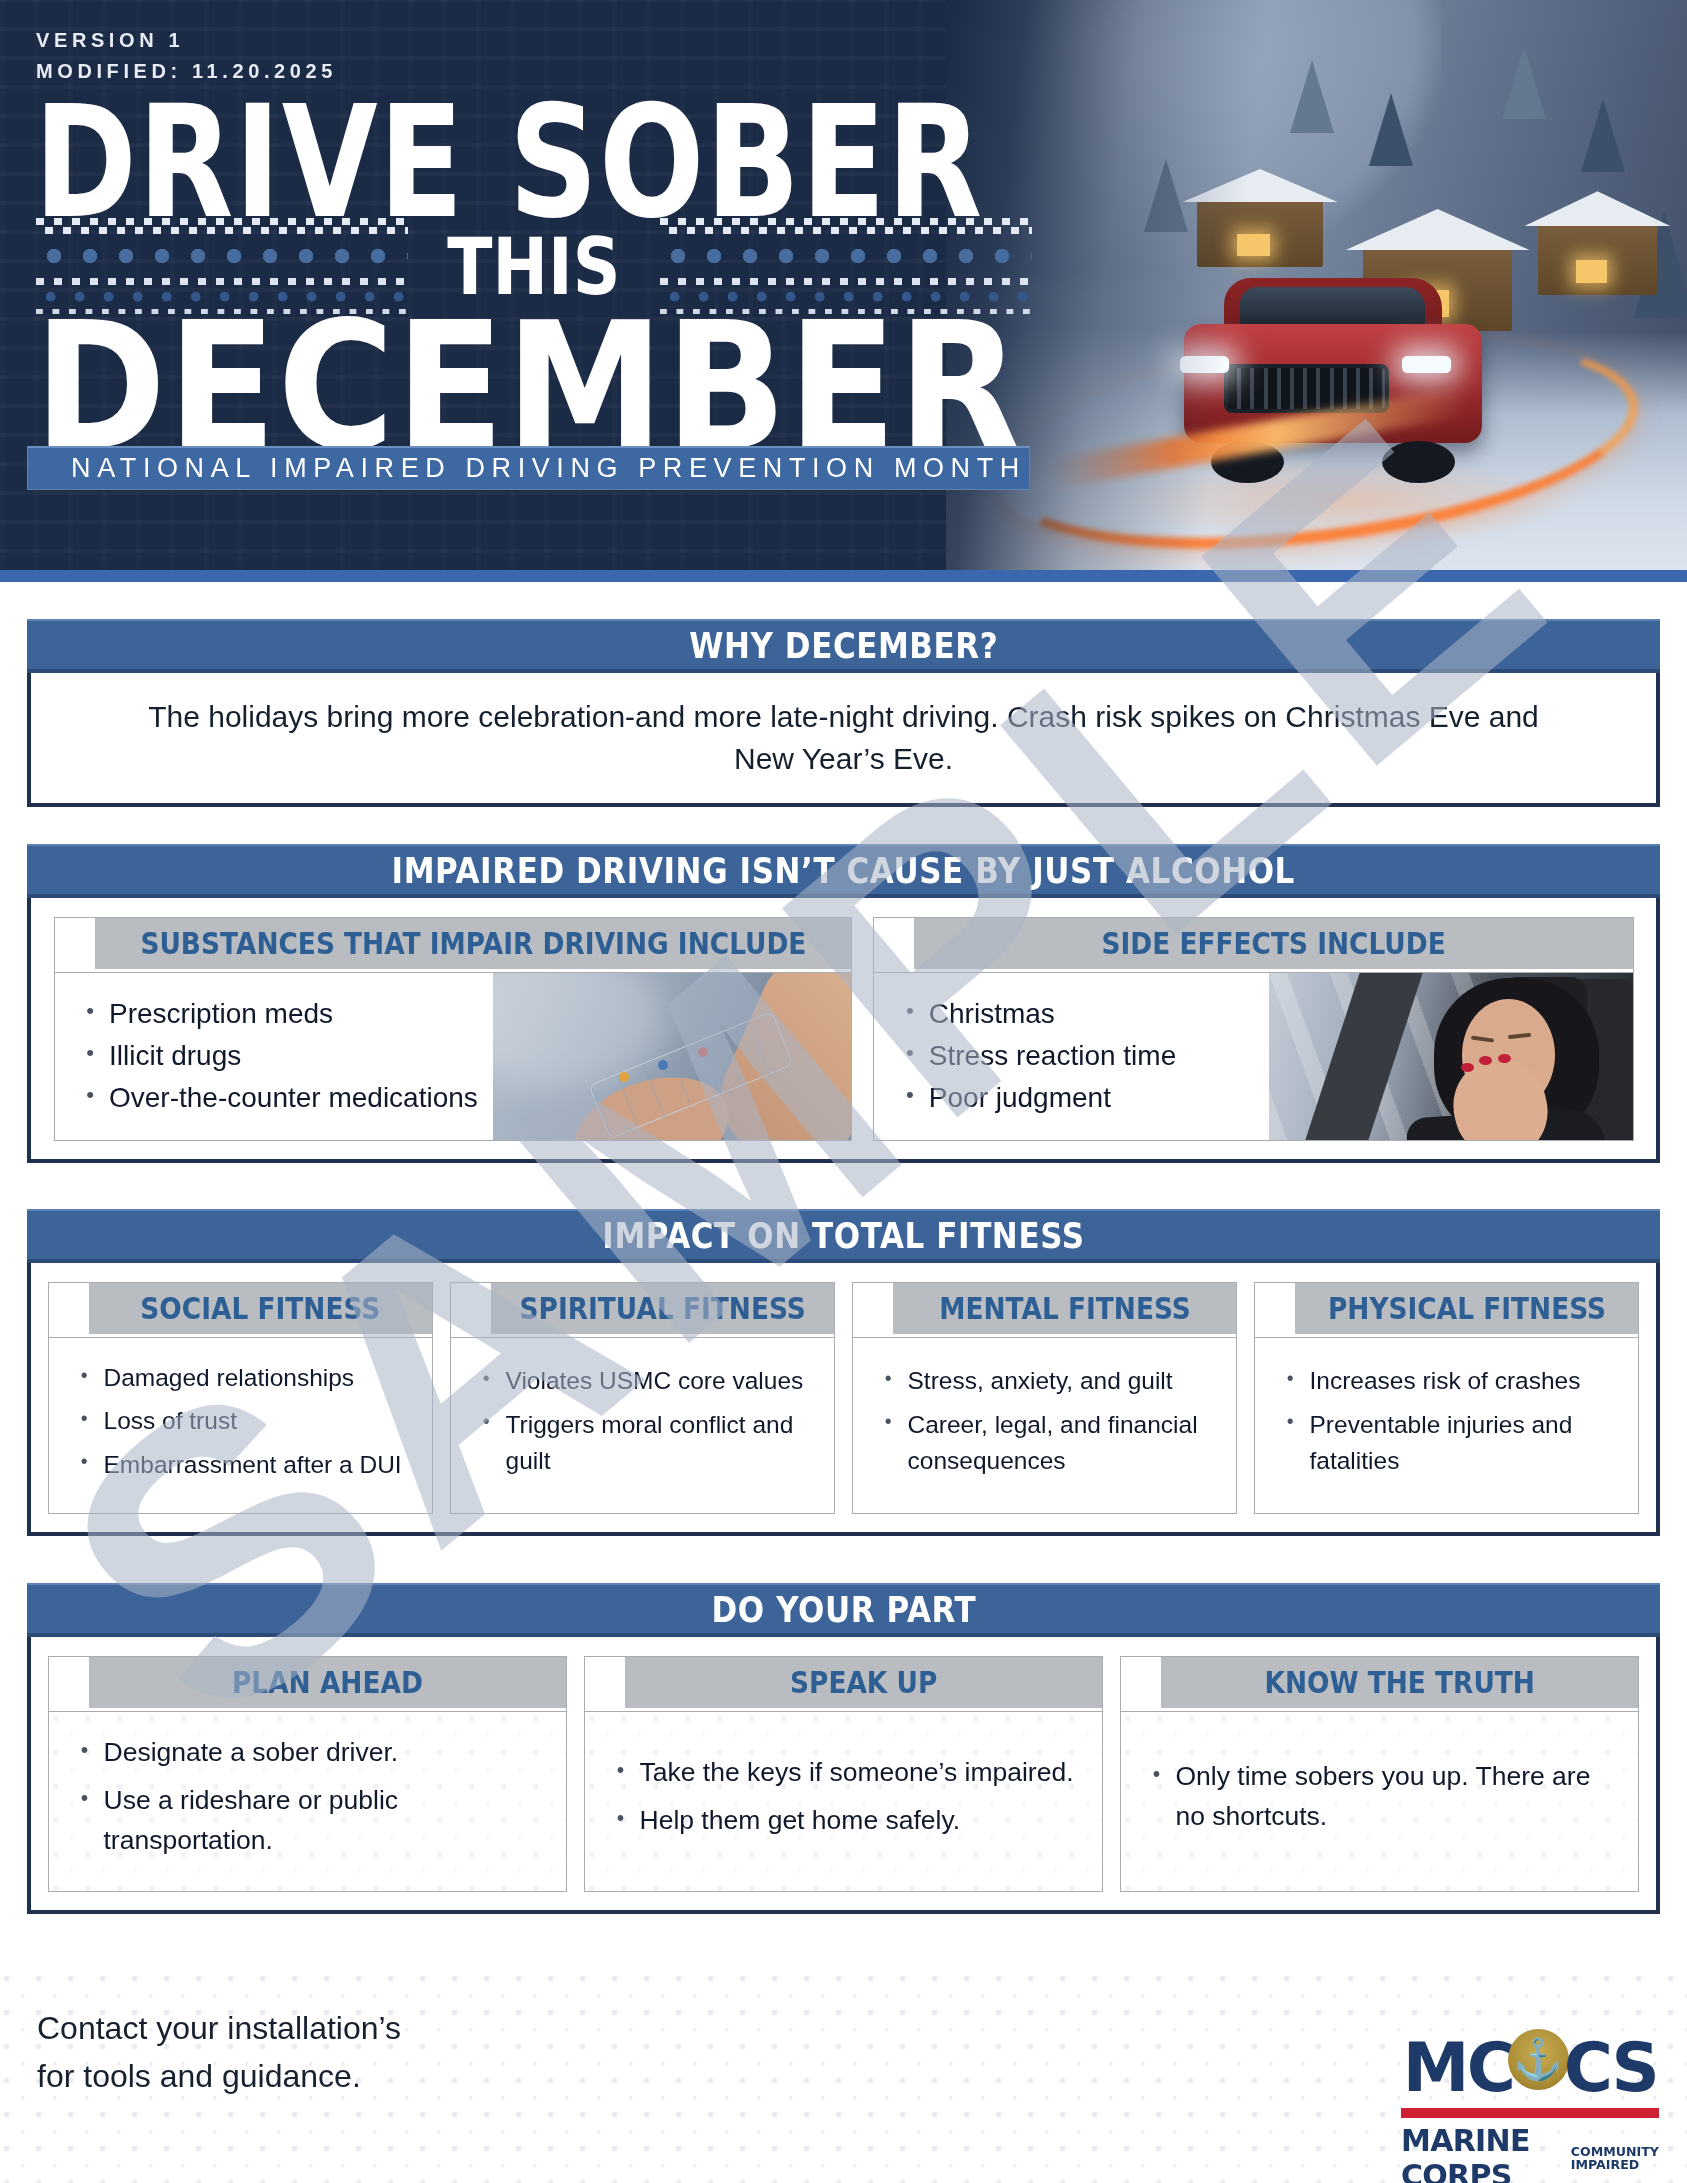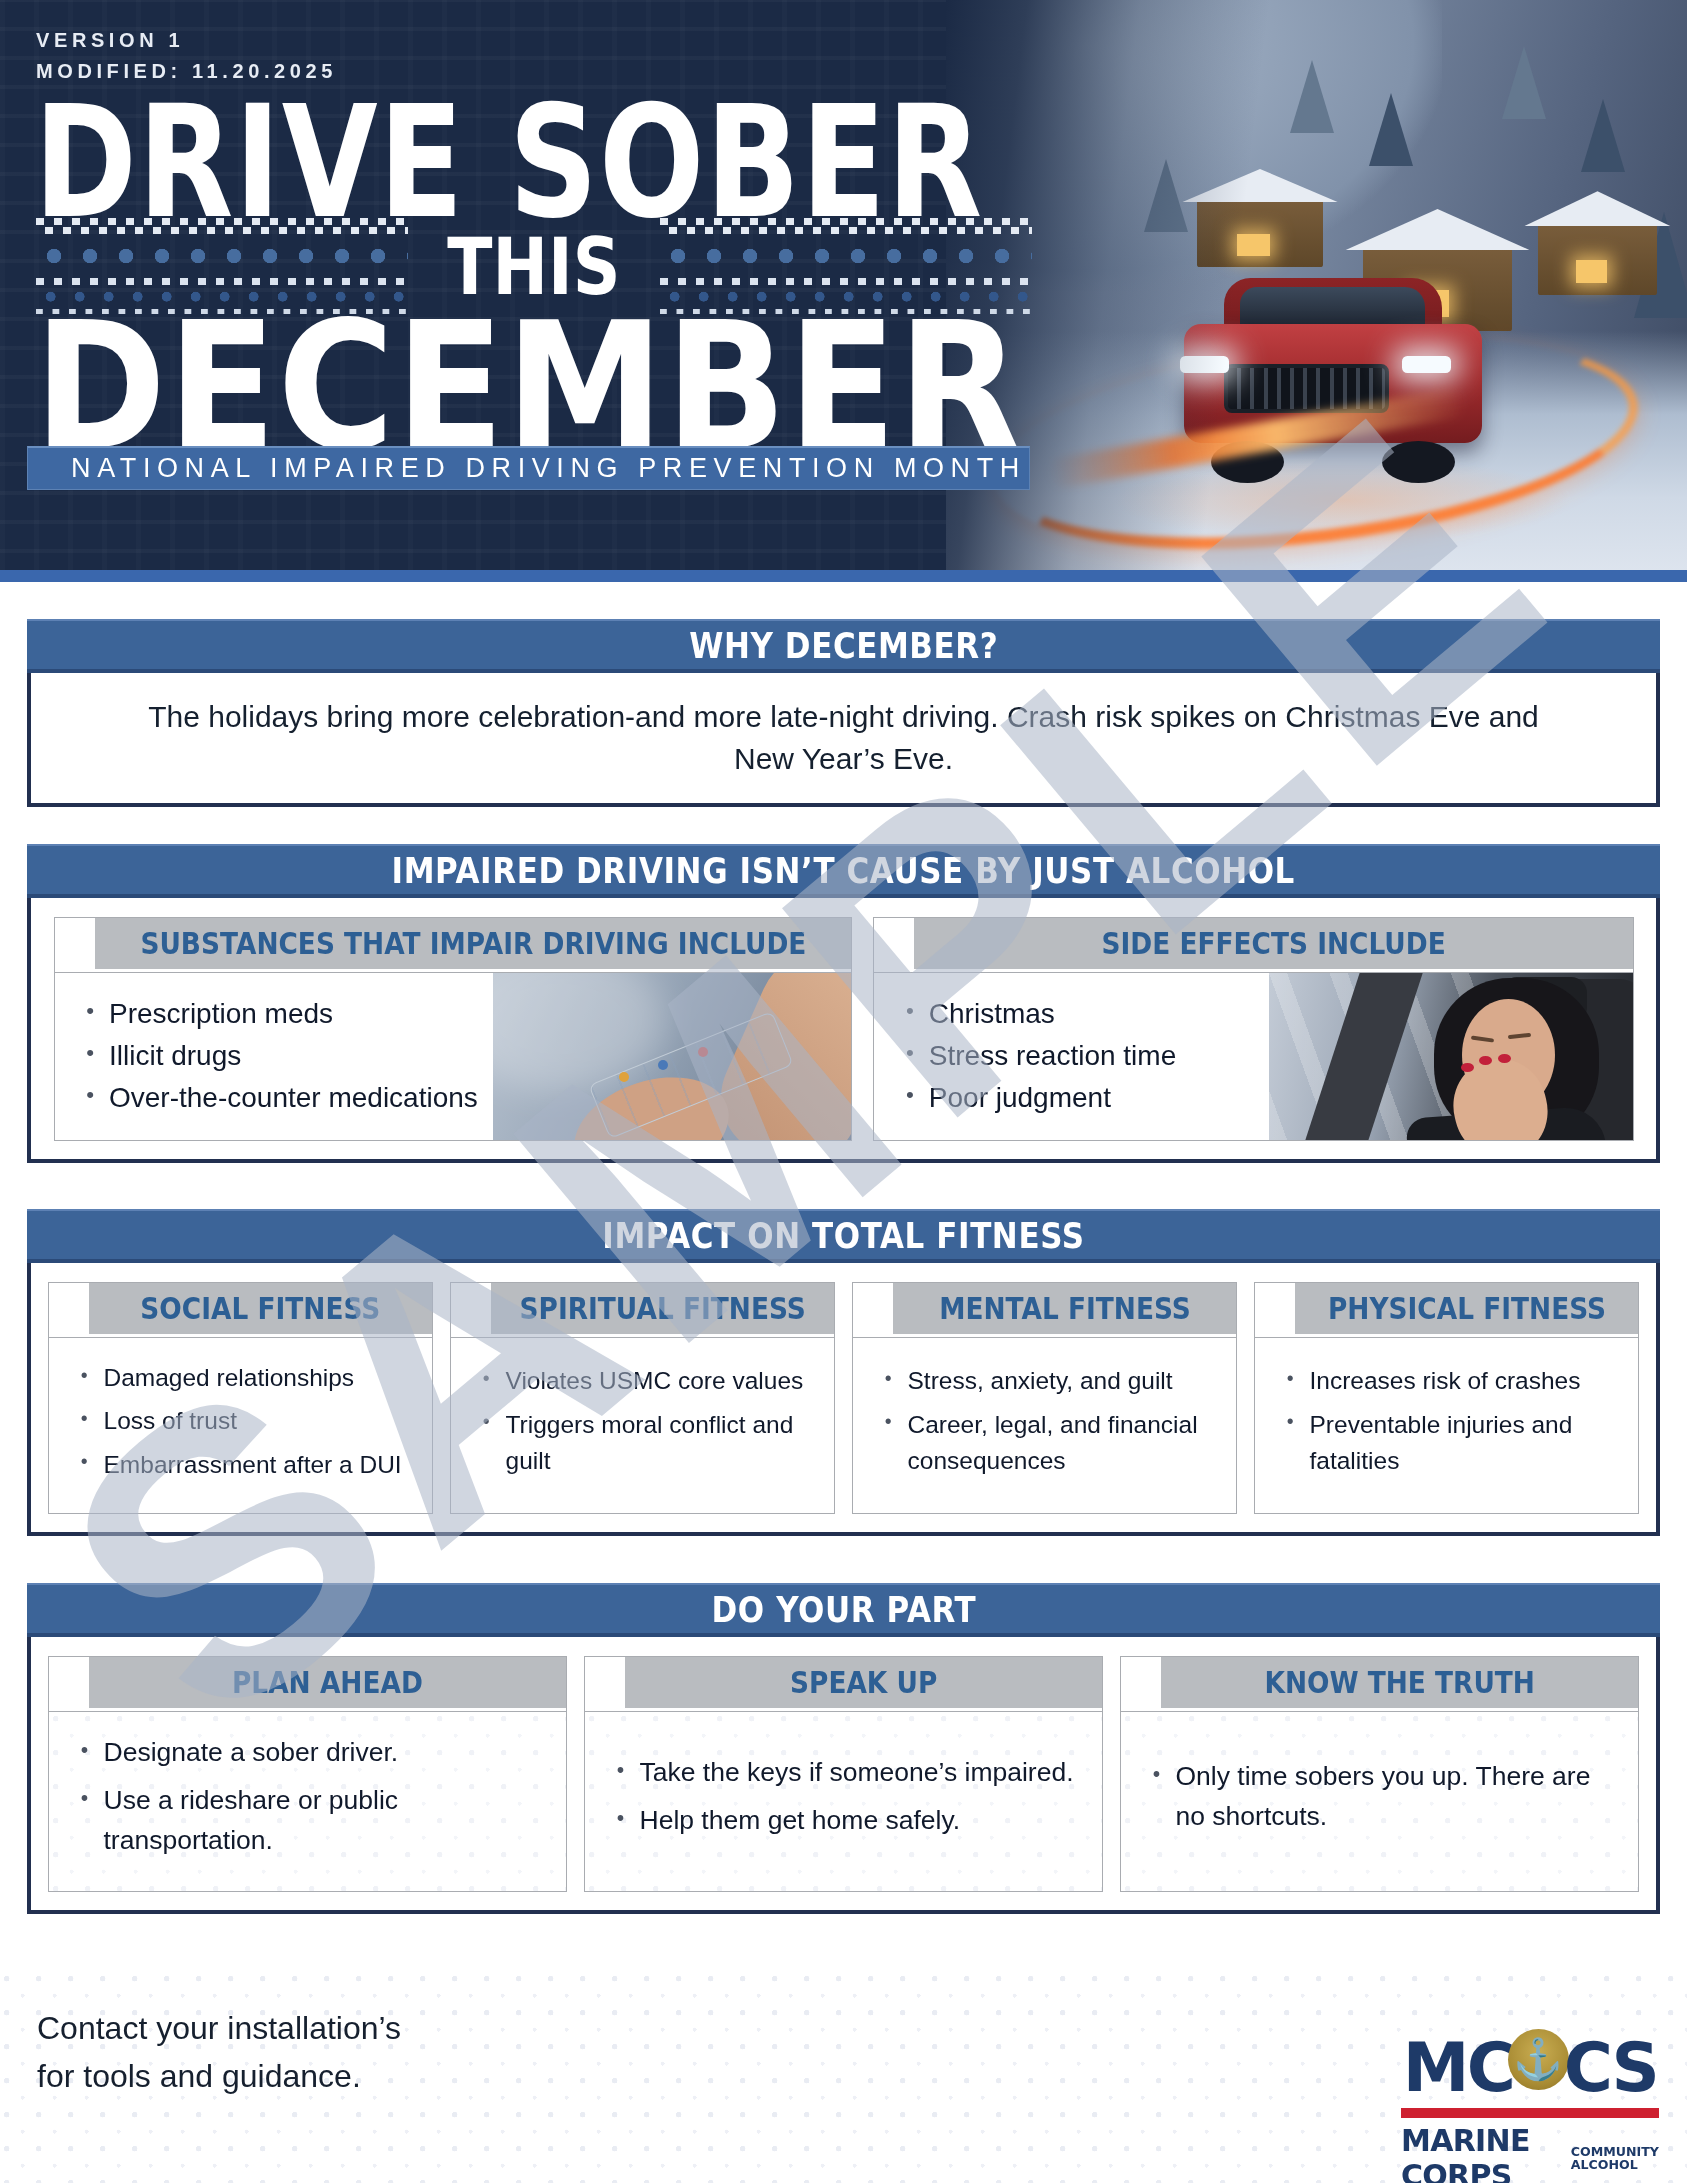--- a/index.html
+++ b/index.html
@@ -450,21 +450,21 @@
       <div class="logo-top">
         <span class="logo-letters">MC</span>
         <span class="ega">⚓</span>
         <span class="logo-letters">CS</span>
       </div>
       <div class="logo-bar"></div>
       <div class="logo-bottom">
         <span class="logo-mc-text">MARINE CORPS</span>
         <span class="logo-cs">
           <span>COMMUNITY</span>
-          <span>ALCOHOL</span>
+          <span>IMPAIRED</span>
         </span>
       </div>
     </div>
   </div>
 
   <div class="watermark">SAMPLE</div>
 
 </div>
 
 

